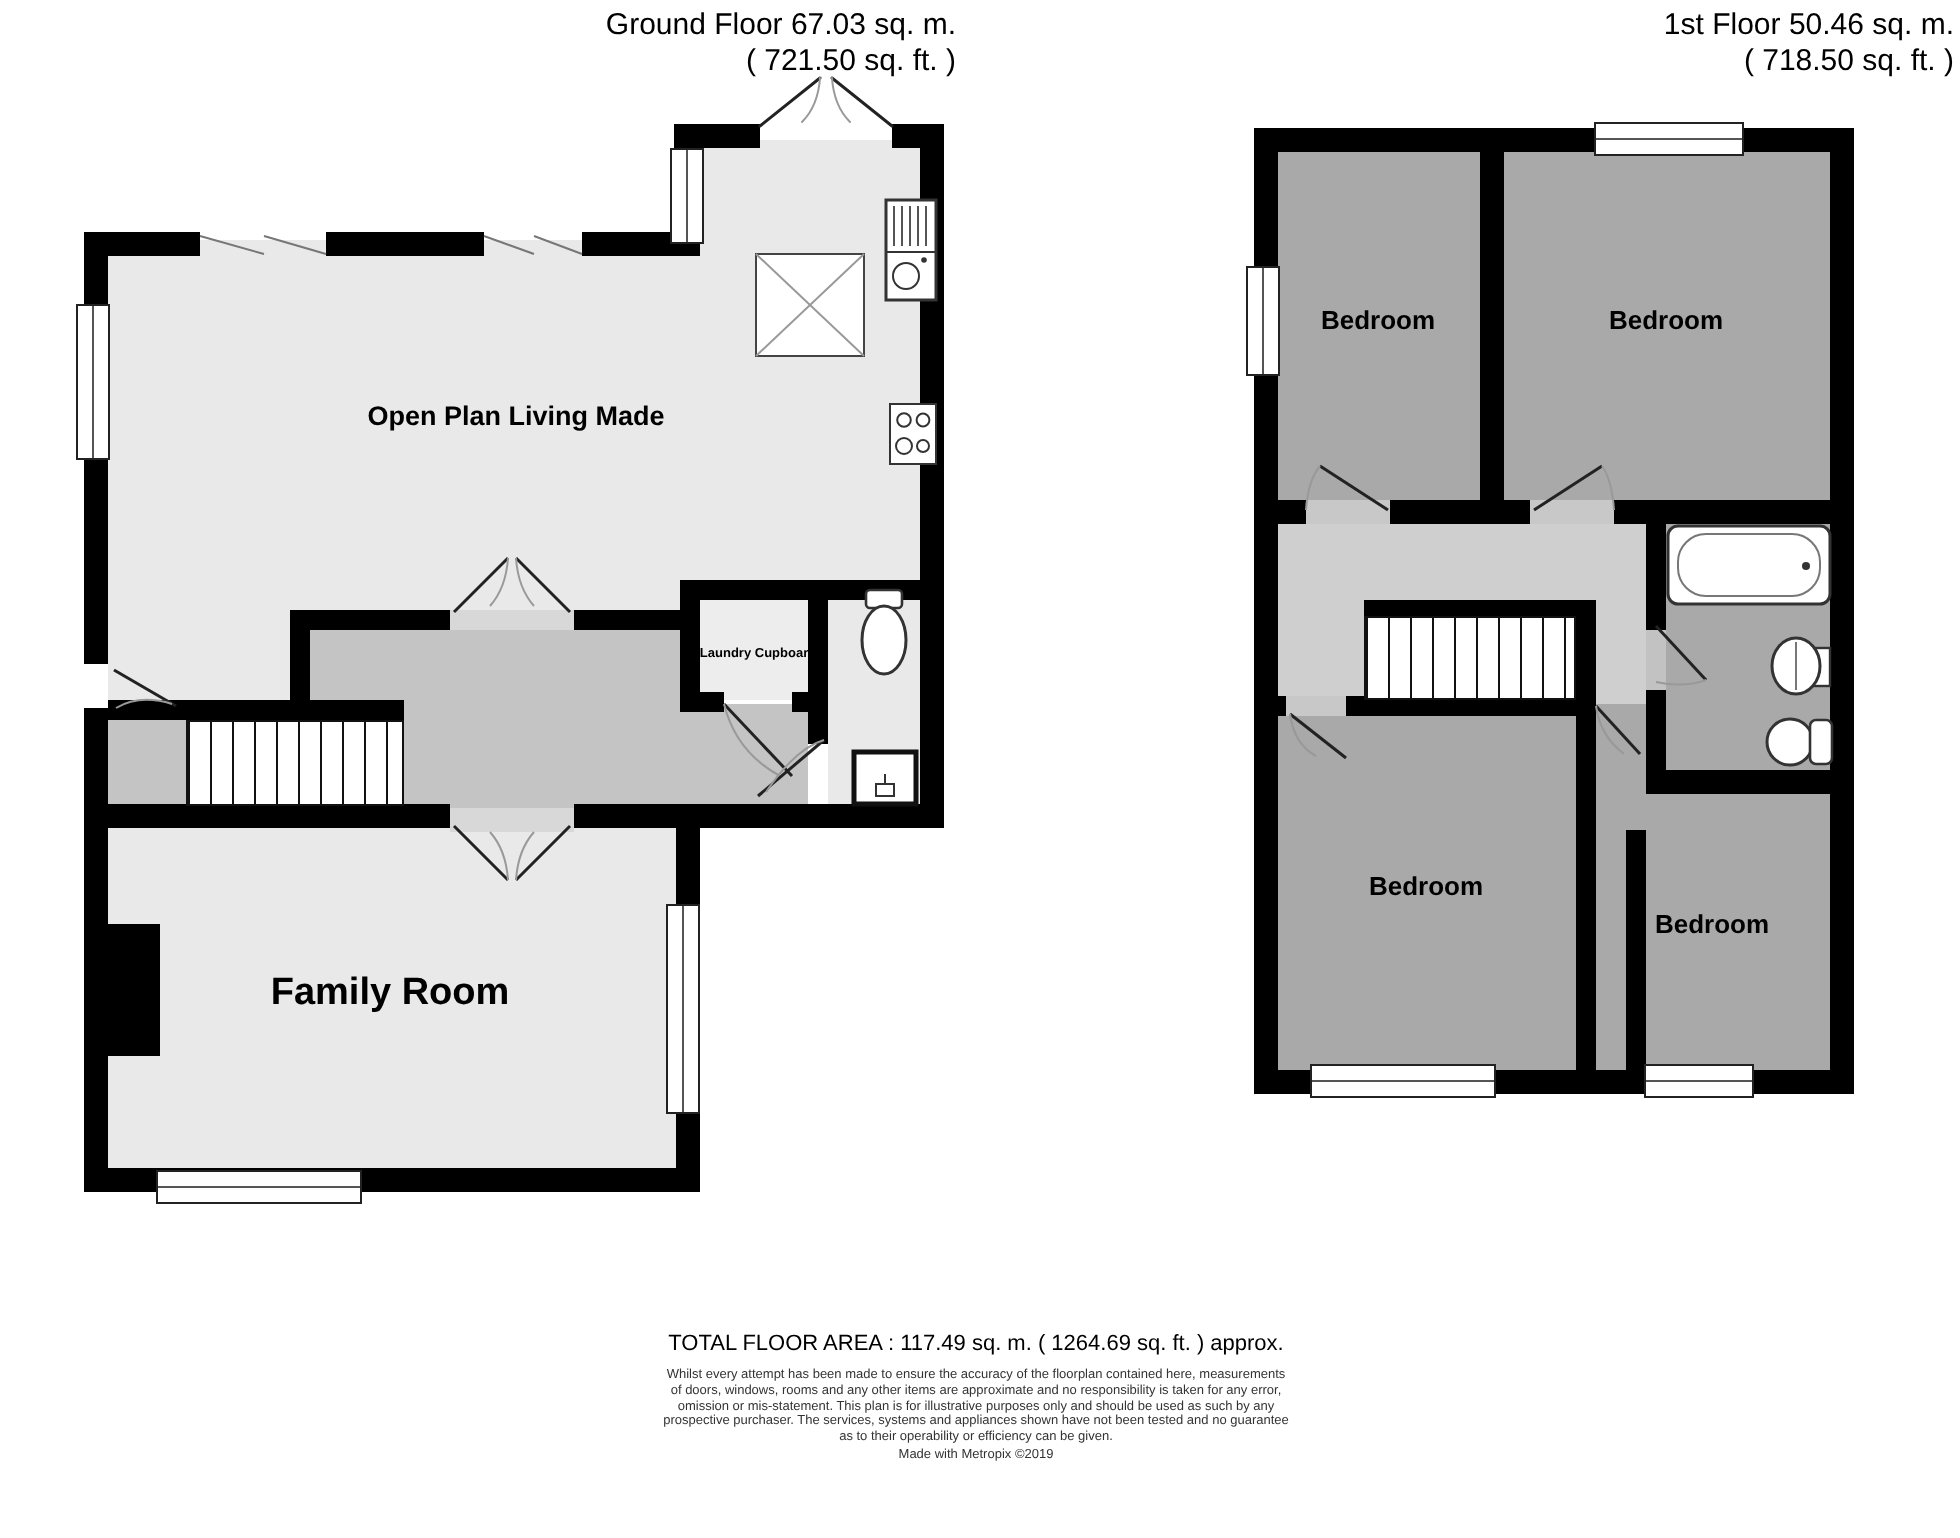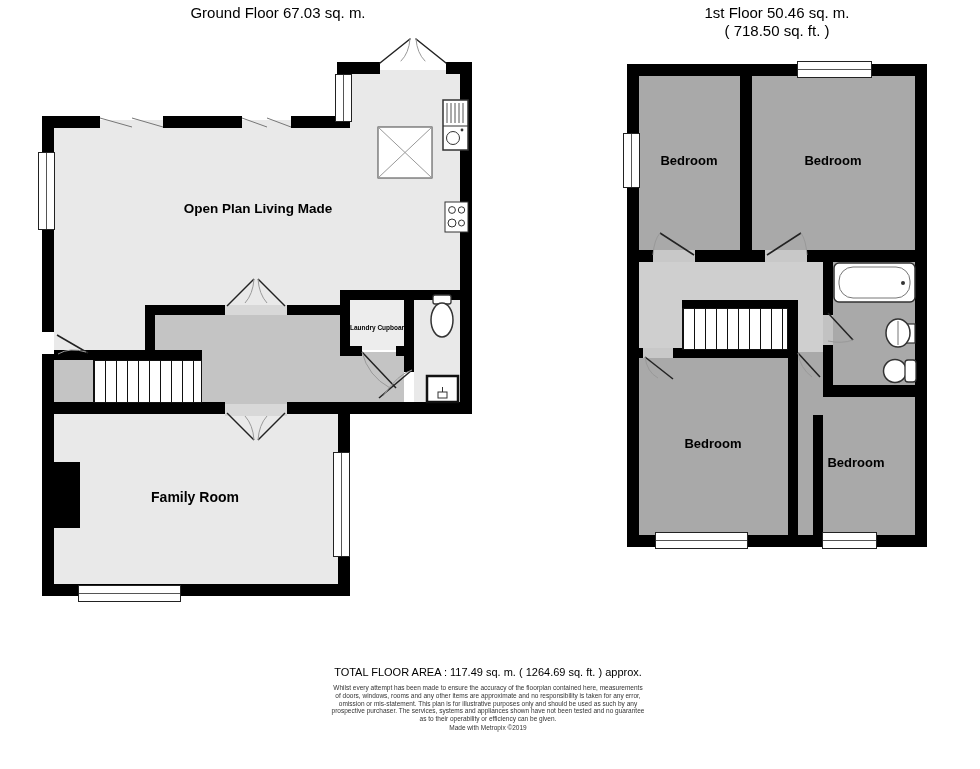--- a/index.html
+++ b/index.html
@@ -5,30 +5,31 @@
   html,body{margin:0;padding:0;background:#fff;font-family:"Liberation Sans",sans-serif;}
   #page{position:relative;width:980px;height:769px;background:#ffffff;overflow:hidden;}
   .w{position:absolute;background:#000;}
   .r{position:absolute;}
   .win{position:absolute;background:#fff;border:1px solid #222;box-sizing:border-box;}
   .win-v{background:linear-gradient(90deg,#fff 0 7px,#555 7px 8px,#fff 8px);}
   .win-h{background:linear-gradient(180deg,#fff 0 7px,#555 7px 8px,#fff 8px);}
   .stairs{position:absolute;box-sizing:border-box;border:1px solid #111;
           background:repeating-linear-gradient(90deg,#111 0 1px,#fff 1px 11px);}
   .lbl{position:absolute;transform:translate(-50%,-50%);font-weight:bold;color:#000;white-space:nowrap;}
-  .title{position:absolute;text-align:center;color:#000;}
+  .title{position:absolute;text-align:right;color:#000;}
   .foot{position:absolute;text-align:center;color:#000;}
   svg.overlay{position:absolute;left:0;top:0;pointer-events:none;}
 </style>
 </head>
 <body>
 
 <div id="page">
 
   <div class="title" style="left:78px;top:4px;width:400px;font-size:15px;">Ground Floor 67.03 sq. m.</div>
+  <div class="title" style="left:78px;top:22px;width:400px;font-size:15px;">( 721.50 sq. ft. )</div>
   <div class="title" style="left:577px;top:4px;width:400px;font-size:15px;">1st Floor 50.46 sq. m.</div>
   <div class="title" style="left:577px;top:22px;width:400px;font-size:15px;">( 718.50 sq. ft. )</div>
 
   <div class="r" style="left:54px;top:120px;width:296px;height:195px;background:#e9e9e9;"></div>
   <div class="r" style="left:338px;top:70px;width:122px;height:222px;background:#e9e9e9;"></div>
   <div class="r" style="left:54px;top:310px;width:96px;height:46px;background:#e9e9e9;"></div>
   <div class="r" style="left:150px;top:308px;width:192px;height:50px;background:#c4c4c4;"></div>
   <div class="r" style="left:54px;top:352px;width:350px;height:54px;background:#c4c4c4;"></div>
   <div class="r" style="left:346px;top:294px;width:66px;height:56px;background:#ededed;"></div>
   <div class="r" style="left:414px;top:294px;width:46px;height:112px;background:#e9e9e9;"></div>
@@ -216,21 +217,21 @@
       <line x1="828" y1="313" x2="853" y2="340" stroke="#222" stroke-width="1.5"></line>
       <path d="M828,341 Q842,344 853,340" fill="none" stroke="#999" stroke-width="1"></path>
     </g>
     <g>
       <line x1="798" y1="353" x2="820" y2="377" stroke="#222" stroke-width="1.5"></line>
       <path d="M798,353 Q800,368 812,377" fill="none" stroke="#999" stroke-width="1"></path>
     </g>
   </svg>
 
   <div class="lbl" style="left:258px;top:208px;font-size:13.5px;">Open Plan Living Made</div>
-  <div class="lbl" style="left:195px;top:497px;font-size:14px;">Family Room</div>
+  <div class="lbl" style="left:195px;top:497px;font-size:19px;">Family Room</div>
   <div class="lbl" style="left:379px;top:327px;font-size:6.5px;">Laundry Cupboard</div>
   <div class="lbl" style="left:689px;top:160px;font-size:13px;">Bedroom</div>
   <div class="lbl" style="left:833px;top:160px;font-size:13px;">Bedroom</div>
   <div class="lbl" style="left:713px;top:443px;font-size:13px;">Bedroom</div>
   <div class="lbl" style="left:856px;top:462px;font-size:13px;">Bedroom</div>
 
   <div class="foot" style="left:188px;top:666px;width:600px;font-size:11px;font-weight:normal;">TOTAL FLOOR AREA : 117.49 sq. m. ( 1264.69 sq. ft. ) approx.</div>
   <div class="foot" style="left:288px;top:684px;width:400px;font-size:6.5px;line-height:7.8px;color:#333;white-space:pre-line;">Whilst every attempt has been made to ensure the accuracy of the floorplan contained here, measurements
 of doors, windows, rooms and any other items are approximate and no responsibility is taken for any error,
 omission or mis-statement. This plan is for illustrative purposes only and should be used as such by any

